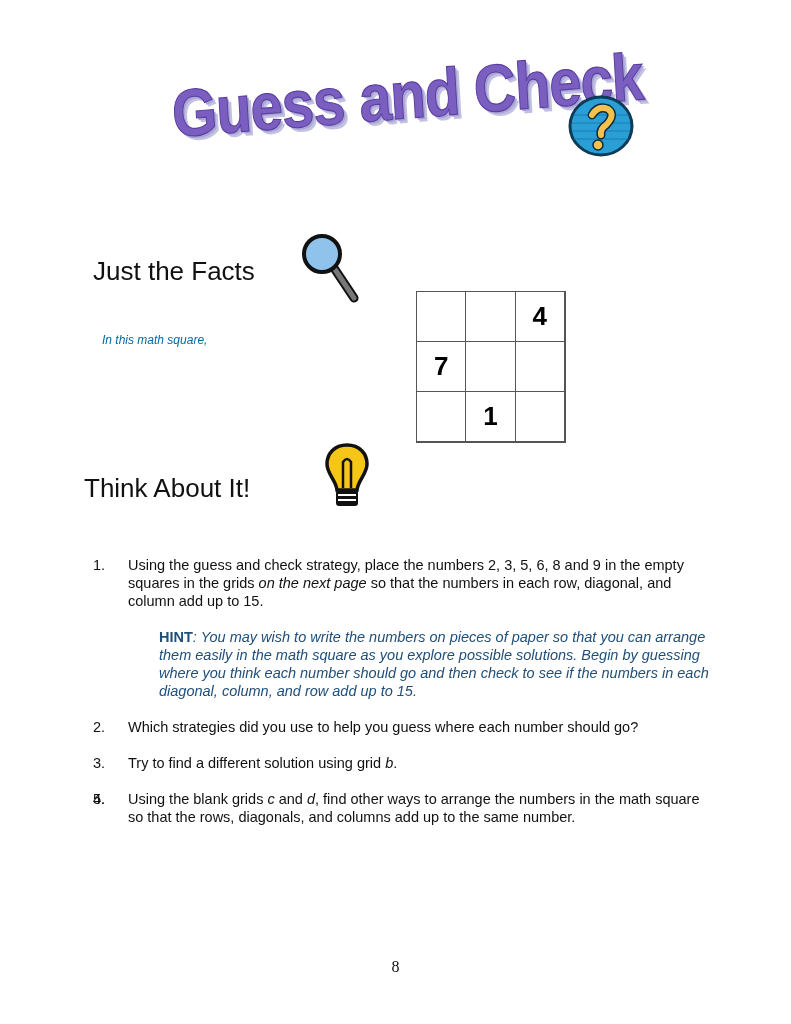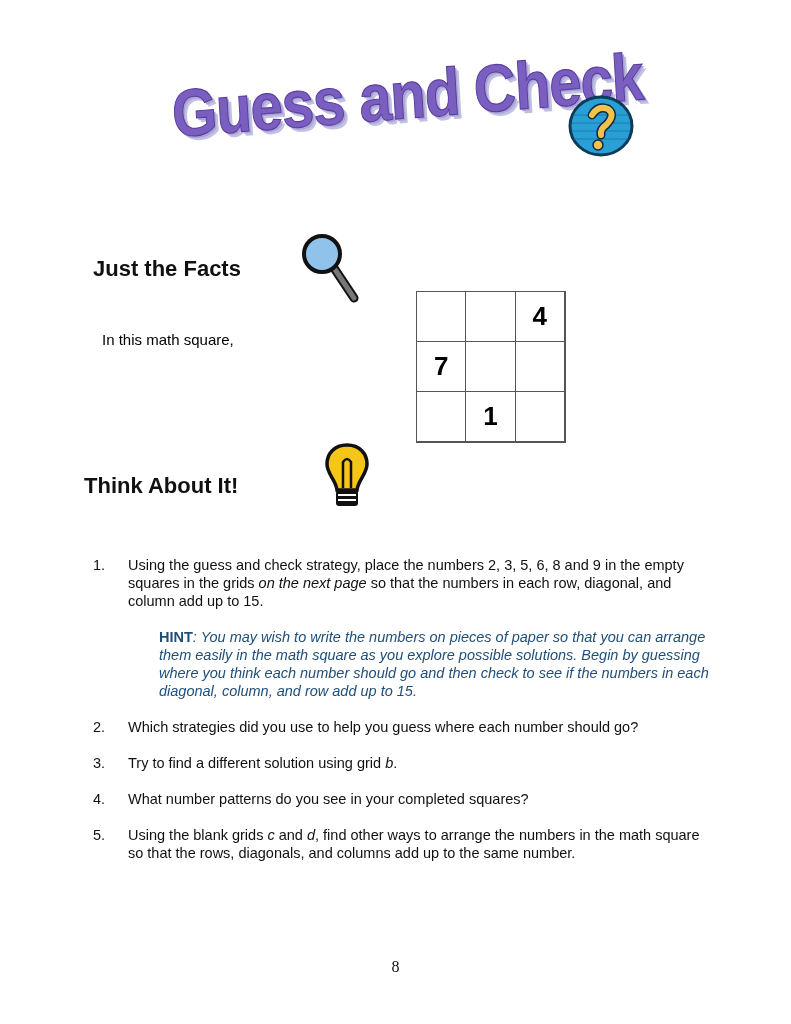--- a/index.html
+++ b/index.html
@@ -7,22 +7,22 @@
          font-family: "Liberation Sans", sans-serif; color: #111; }
   .abs { position: absolute; }
   .title {
     left: 172px; top: 80px; font-family: "Liberation Sans", sans-serif;
     font-weight: bold; font-size: 58px; color: #7b5fc0; letter-spacing: -1px;
     transform: scaleY(1.15) rotate(-4deg); transform-origin: left center;
     text-shadow: 2px 2px 0 #a9a6d6, 4px 4px 0 #c3c1e3;
     -webkit-text-stroke: 1px #5b3fa0;
     white-space: nowrap;
   }
-  .h2 { font-weight: bold; font-size: 22px; color: #111; }
-  .facts-text { font-size: 15px; line-height: 18px; color: #000000; }
+  .h2 { font-weight: normal; font-size: 26px; color: #111; }
+  .facts-text { font-size: 12px; line-height: 18px; color: #0369a1; font-style: italic; }
   .grid { left: 416px; top: 291px; width: 148px; height: 150px;
           display: grid; grid-template-columns: repeat(3, 1fr); grid-template-rows: repeat(3, 1fr);
           border: 1px solid #555; }
   .cell { border: 1px solid #555; display: flex; align-items: center; justify-content: center;
           font-weight: bold; font-size: 26px; color: #000; margin: -1px 0 0 -1px; }
   ol.q { list-style: none; margin: 0; padding: 0; left: 93px; top: 556px; width: 620px; }
   ol.q li { position: relative; padding-left: 35px; font-size: 14.5px; line-height: 18px; margin-bottom: 18px; color: #111; }
   ol.q li .num { position: absolute; left: 0; top: 0; }
   .hint { margin-top: 18px; color: #1f4e79; font-style: italic; margin-left: 31px; }
   .hint b { font-style: normal; }
@@ -89,21 +89,20 @@
   <li>
     <span class="num">2.</span>
     <span>Which strategies did you use to help you guess where each number should go?</span>
   </li>
   <li>
     <span class="num">3.</span>
     <span>Try to find a different solution using grid </span><i>b</i><span>.</span>
   </li>
   <li>
     <span class="num">4.</span>
-    <span>What number patterns do you see in your completed squares?</span>
   </li>
   <li>
     <span class="num">5.</span>
     <span>Using the blank grids </span><i>c</i><span> and </span><i>d</i><span>, find other ways to arrange the numbers in the math square so that the rows, diagonals, and columns add up to the same number.</span>
   </li>
 </ol>
 
 <div class="abs pagenum">8</div>
 
 </body></html>

